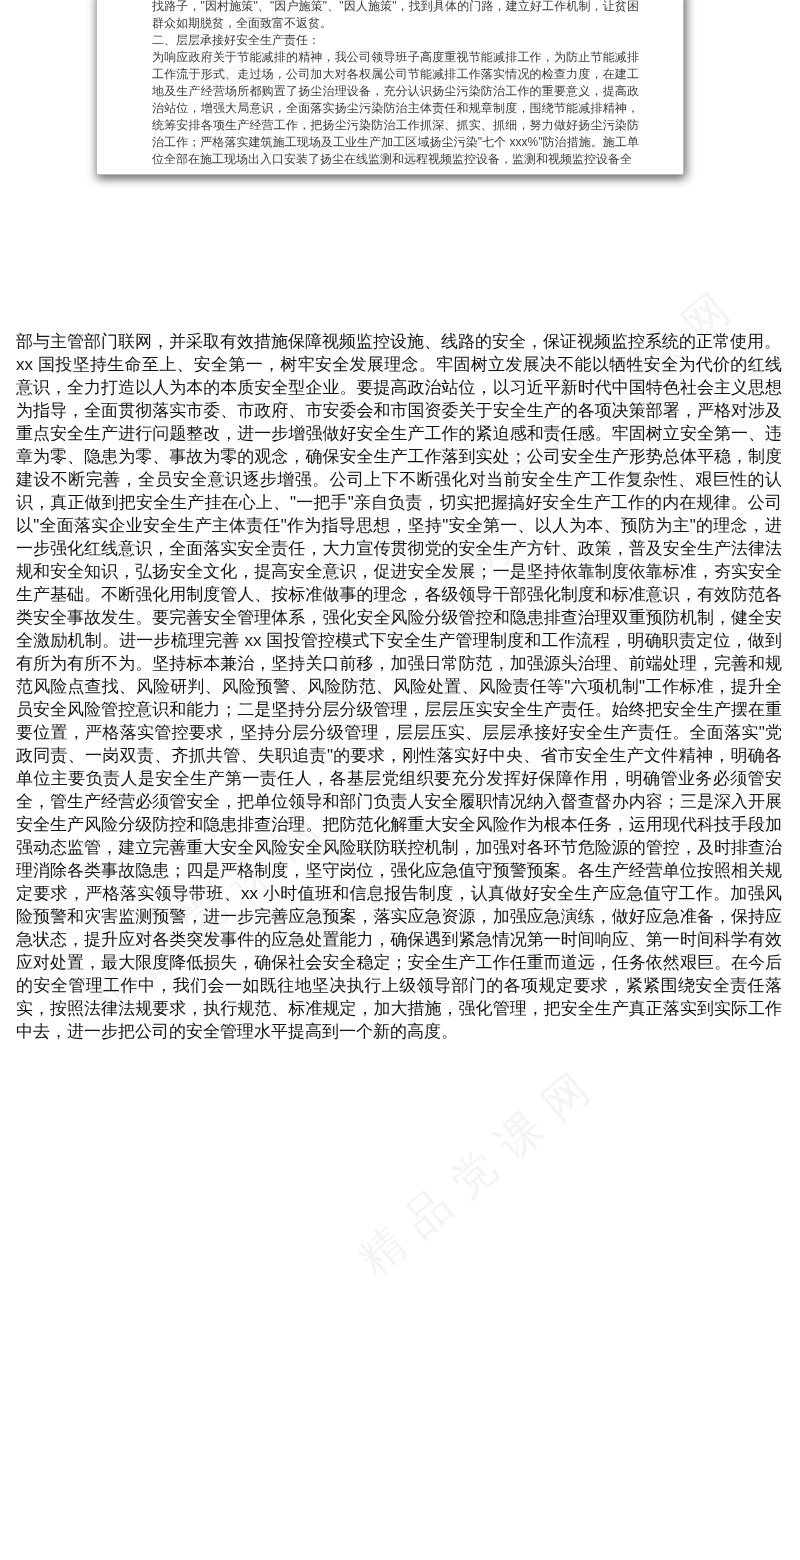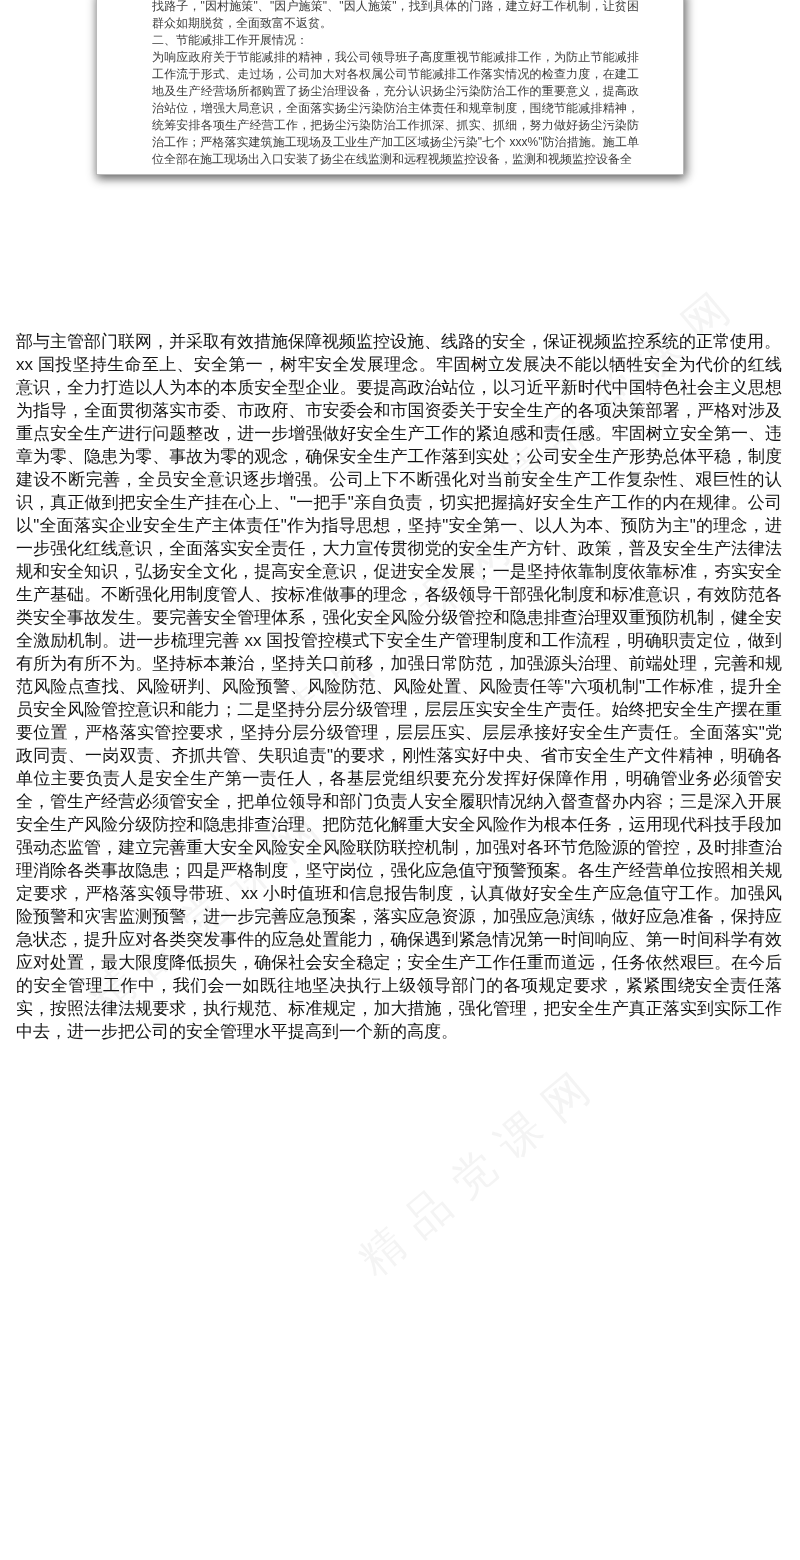--- a/index.html
+++ b/index.html
@@ -69,21 +69,21 @@
 
 <div class="page">
 
   <div class="watermark w1">精品党课网</div>
   <div class="watermark w2">精品党课网</div>
   <div class="watermark w3">精品党课网</div>
   <div class="watermark w4">精品党课网</div>
 
   <div class="preview-card">
     <p>找路子，"因村施策"、"因户施策"、"因人施策"，找到具体的门路，建立好工作机制，让贫困群众如期脱贫，全面致富不返贫。</p>
-    <p>二、节能减排工作开展情况：</p>
+    <p>二、层层承接好安全生产责任：</p>
     <p>为响应政府关于节能减排的精神，我公司领导班子高度重视节能减排工作，为防止节能减排工作流于形式、走过场，公司加大对各权属公司节能减排工作落实情况的检查力度，在建工地及生产经营场所都购置了扬尘治理设备，充分认识扬尘污染防治工作的重要意义，提高政治站位，增强大局意识，全面落实扬尘污染防治主体责任和规章制度，围绕节能减排精神，统筹安排各项生产经营工作，把扬尘污染防治工作抓深、抓实、抓细，努力做好扬尘污染防治工作；严格落实建筑施工现场及工业生产加工区域扬尘污染"七个 xxx%"防治措施。施工单位全部在施工现场出入口安装了扬尘在线监测和远程视频监控设备，监测和视频监控设备全</p>
   </div>
 
   <div class="doc-body">
     <p>部与主管部门联网，并采取有效措施保障视频监控设施、线路的安全，保证视频监控系统的正常使用。</p>
     <p>xx 国投坚持生命至上、安全第一，树牢安全发展理念。牢固树立发展决不能以牺牲安全为代价的红线意识，全力打造以人为本的本质安全型企业。要提高政治站位，以习近平新时代中国特色社会主义思想为指导，全面贯彻落实市委、市政府、市安委会和市国资委关于安全生产的各项决策部署，严格对涉及重点安全生产进行问题整改，进一步增强做好安全生产工作的紧迫感和责任感。牢固树立安全第一、违章为零、隐患为零、事故为零的观念，确保安全生产工作落到实处；公司安全生产形势总体平稳，制度建设不断完善，全员安全意识逐步增强。公司上下不断强化对当前安全生产工作复杂性、艰巨性的认识，真正做到把安全生产挂在心上、"一把手"亲自负责，切实把握搞好安全生产工作的内在规律。公司以"全面落实企业安全生产主体责任"作为指导思想，坚持"安全第一、以人为本、预防为主"的理念，进一步强化红线意识，全面落实安全责任，大力宣传贯彻党的安全生产方针、政策，普及安全生产法律法规和安全知识，弘扬安全文化，提高安全意识，促进安全发展；一是坚持依靠制度依靠标准，夯实安全生产基础。不断强化用制度管人、按标准做事的理念，各级领导干部强化制度和标准意识，有效防范各类安全事故发生。要完善安全管理体系，强化安全风险分级管控和隐患排查治理双重预防机制，健全安全激励机制。进一步梳理完善 xx 国投管控模式下安全生产管理制度和工作流程，明确职责定位，做到有所为有所不为。坚持标本兼治，坚持关口前移，加强日常防范，加强源头治理、前端处理，完善和规范风险点查找、风险研判、风险预警、风险防范、风险处置、风险责任等"六项机制"工作标准，提升全员安全风险管控意识和能力；二是坚持分层分级管理，层层压实安全生产责任。始终把安全生产摆在重要位置，严格落实管控要求，坚持分层分级管理，层层压实、层层承接好安全生产责任。全面落实"党政同责、一岗双责、齐抓共管、失职追责"的要求，刚性落实好中央、省市安全生产文件精神，明确各单位主要负责人是安全生产第一责任人，各基层党组织要充分发挥好保障作用，明确管业务必须管安全，管生产经营必须管安全，把单位领导和部门负责人安全履职情况纳入督查督办内容；三是深入开展安全生产风险分级防控和隐患排查治理。把防范化解重大安全风险作为根本任务，运用现代科技手段加强动态监管，建立完善重大安全风险安全风险联防联控机制，加强对各环节危险源的管控，及时排查治理消除各类事故隐患；四是严格制度，坚守岗位，强化应急值守预警预案。各生产经营单位按照相关规定要求，严格落实领导带班、xx 小时值班和信息报告制度，认真做好安全生产应急值守工作。加强风险预警和灾害监测预警，进一步完善应急预案，落实应急资源，加强应急演练，做好应急准备，保持应急状态，提升应对各类突发事件的应急处置能力，确保遇到紧急情况第一时间响应、第一时间科学有效应对处置，最大限度降低损失，确保社会安全稳定；安全生产工作任重而道远，任务依然艰巨。在今后的安全管理工作中，我们会一如既往地坚决执行上级领导部门的各项规定要求，紧紧围绕安全责任落实，按照法律法规要求，执行规范、标准规定，加大措施，强化管理，把安全生产真正落实到实际工作中去，进一步把公司的安全管理水平提高到一个新的高度。</p>
   </div>
 
 </div>
 

